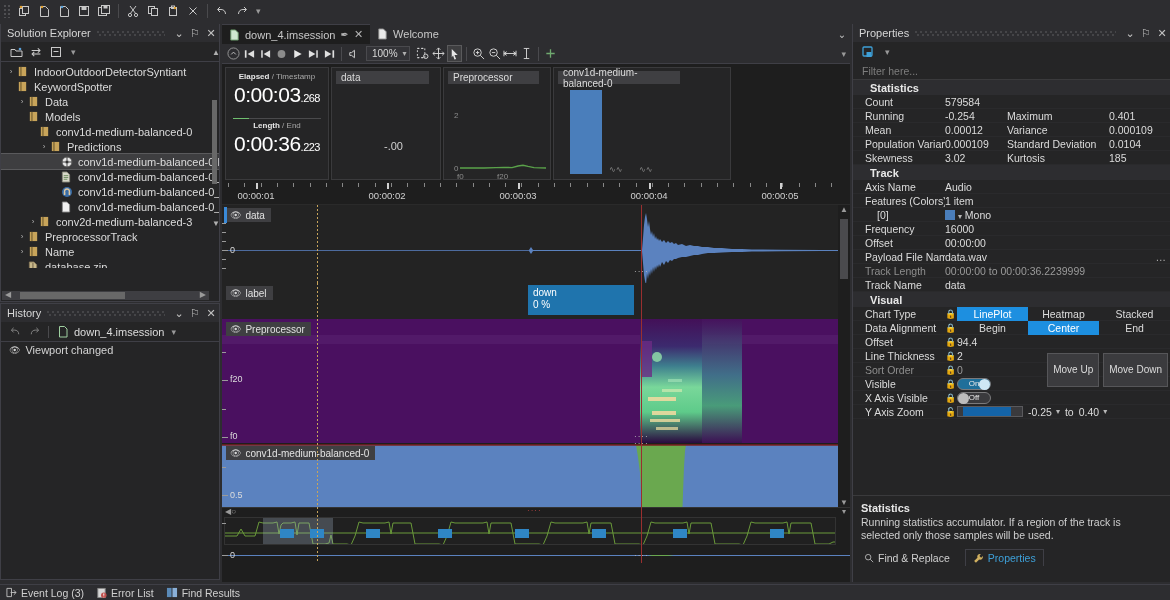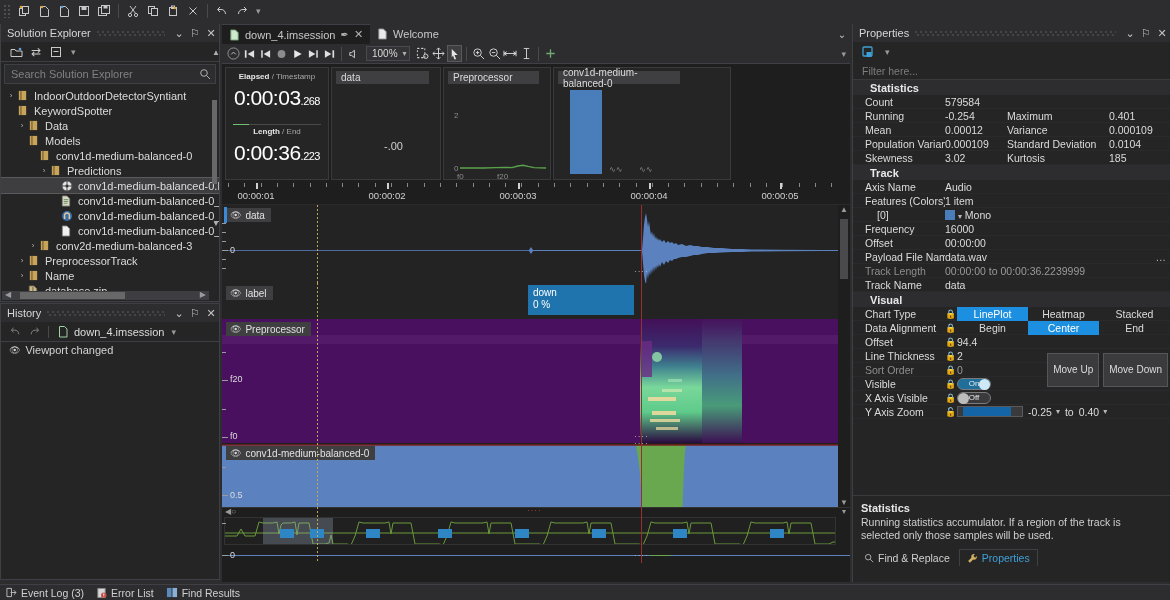--- a/index.html
+++ b/index.html
@@ -105,21 +105,21 @@
   .zoombox span{font-size:10px;color:#d8d8d8;}
   .zoombox .cv{font-size:8px;color:#b0b0b0;margin-left:5px;}
   .vsep{width:1px;height:14px;background:#4a4a4e;margin:0 3px;}
 
   
   .cards { height:116px; display:flex; gap:2px; padding:3px 2px 0 3px; }
   .card { background:#252526; border:1px solid #3a3a3c; position:relative; overflow:hidden;}
   .card.timer{ width:104px; display:flex; flex-direction:column; align-items:center; padding-top:4px;}
   .tlabel{font-size:8px;color:#a8a8a8;}
   .tlabel b{color:#e6e6e6;font-weight:bold;}
-  .tval{font-size:21px;color:#fff;letter-spacing:-.5px;line-height:33px;}
+  .tval{font-size:21px;color:#fff;letter-spacing:-.5px;line-height:28px;}
   .tval small{font-size:11px;}
   .tdiv{width:88px;height:1px;background:#4a4a4c;margin:6px 0 2px;position:relative;}
   .tdiv::before{content:"";position:absolute;left:0;top:0;width:16px;height:1px;background:#6fbf6f;}
   .card-title{position:absolute;left:4px;top:3px;right:auto;height:13px;background:#3f3f42;
               color:#dcdcdc;font-size:10px;display:flex;align-items:center;padding:0 5px;}
   .card.data{width:110px;}
   .card.prep{width:108px;}
   .card.model{width:178px;}
   .cdash{position:absolute;color:#8c8c8c;font-size:8px;}
 
@@ -194,21 +194,21 @@
   .toggle span{flex:1;text-align:center;font-size:8px;color:#e8e8e8;}
   .slider{width:66px;height:11px;background:#3a3a3d;border:1px solid #5a5a5d;position:relative;}
   .slider .fill{position:absolute;left:5px;top:0;bottom:0;width:48px;background:#1464a8;}
   .combo{display:flex;align-items:center;gap:4px;font-size:10.5px;}
   .combo .cv{font-size:8px;color:#b8b8b8;}
   .desc{position:absolute;left:0;right:0;bottom:34px;padding:6px 8px;background:#252526;
         border-top:1px solid #3a3a3c;}
   .desc h4{margin:0 0 2px;font-size:11px;color:#e8e8e8;}
   .desc p{margin:0;font-size:10.5px;color:#cfcfcf;line-height:13px;}
   .ptabs{position:absolute;left:0;right:0;bottom:16px;height:18px;display:flex;align-items:flex-end;
-         padding-left:4px;gap:2px;}
+         padding-left:4px;gap:8px;}
   .ptab{display:flex;align-items:center;gap:4px;padding:2px 7px;font-size:10.5px;color:#d0d0d0;}
   .ptab.active{background:#252526;border:1px solid #3f3f46;border-bottom:none;color:#3ea0d8;}
   svg{display:block;}
 </style>
 </head>
 <body>
 
 <div class="app">
 
   <div class="toolbar">
@@ -303,29 +303,20 @@
           </svg>
       </span>
       <span class="i">⇄</span>
       <span class="i">
         <svg width="12" height="12" viewBox="0 0 12 12">
             <rect x="1.5" y="1.5" width="9" height="9" fill="none" stroke="#c9c9c9"></rect>
             <rect x="3.5" y="5" width="5" height="1" fill="#c9c9c9"></rect>
           </svg>
       </span>
       <span class="tb-more">▾</span>
-    </div>
-    <div class="search-row">
-      <input placeholder="Search Solution Explorer" style="">
-      <span>
-        <svg width="12" height="12" viewBox="0 0 12 12">
-            <circle cx="5" cy="5" r="3.3" fill="none" stroke="#b0b0b0"></circle>
-            <path d="M7.5 7.5L11 11" stroke="#b0b0b0"></path>
-          </svg>
-      </span>
     </div>
     <div class="tree" id="tree">
         <div class="node" style="padding-left: 4px;">
           <span class="arrow">›</span>
           <span class="nico">
             <svg width="11" height="11" viewBox="0 0 12 12">
               <rect x="2" y="1" width="8" height="10" fill="#c8a45a"></rect>
               <rect x="3.6" y="1" width="1.4" height="10" fill="#7a6434"></rect>
             </svg>
           </span>

